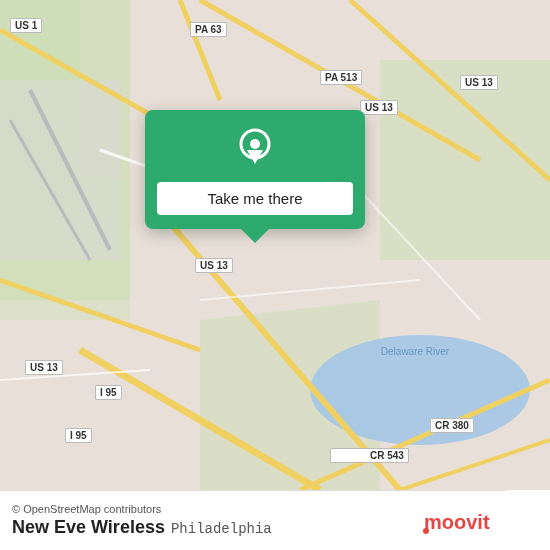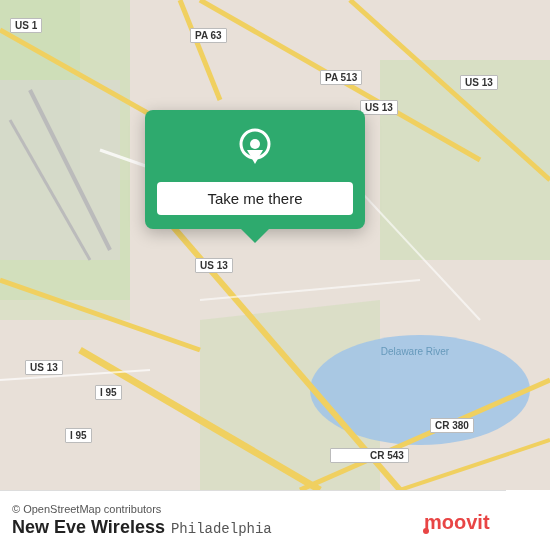--- a/index.html
+++ b/index.html
@@ -164,21 +164,21 @@
     <line x1="400" y1="490" x2="550" y2="440" stroke="#f0d060" stroke-width="4"></line>
 
     <line x1="100" y1="150" x2="300" y2="220" stroke="#fff" stroke-width="3" opacity="0.8"></line>
     <line x1="160" y1="120" x2="350" y2="180" stroke="#fff" stroke-width="2" opacity="0.7"></line>
     <line x1="0" y1="380" x2="150" y2="370" stroke="#fff" stroke-width="2" opacity="0.7"></line>
     <line x1="200" y1="300" x2="420" y2="280" stroke="#fff" stroke-width="2" opacity="0.6"></line>
     <line x1="350" y1="180" x2="480" y2="320" stroke="#fff" stroke-width="2" opacity="0.6"></line>
   </svg>
 
   <div class="road-label" style="top:18px;left:10px;">US 1</div>
-  <div class="road-label" style="top:28px;left:190px;">PA 63</div>
+  <div class="road-label" style="top:22px;left:190px;">PA 63</div>
   <div class="road-label" style="top:70px;left:320px;text-align:center;">PA 513</div>
   <div class="road-label" style="top:100px;left:360px;">US 13</div>
   <div class="road-label" style="top:258px;left:195px;">US 13</div>
   <div class="road-label" style="top:360px;left:25px;">US 13</div>
   <div class="road-label" style="top:385px;left:95px;">I 95</div>
   <div class="road-label" style="top:428px;left:65px;">I 95</div>
   <div class="road-label" style="top:418px;left:430px;">CR 380</div>
   <div class="road-label" style="top:448px;left:330px;padding-left:39px;">CR 543</div>
   <div class="road-label" style="top:75px;left:460px;">US 13</div>
 

